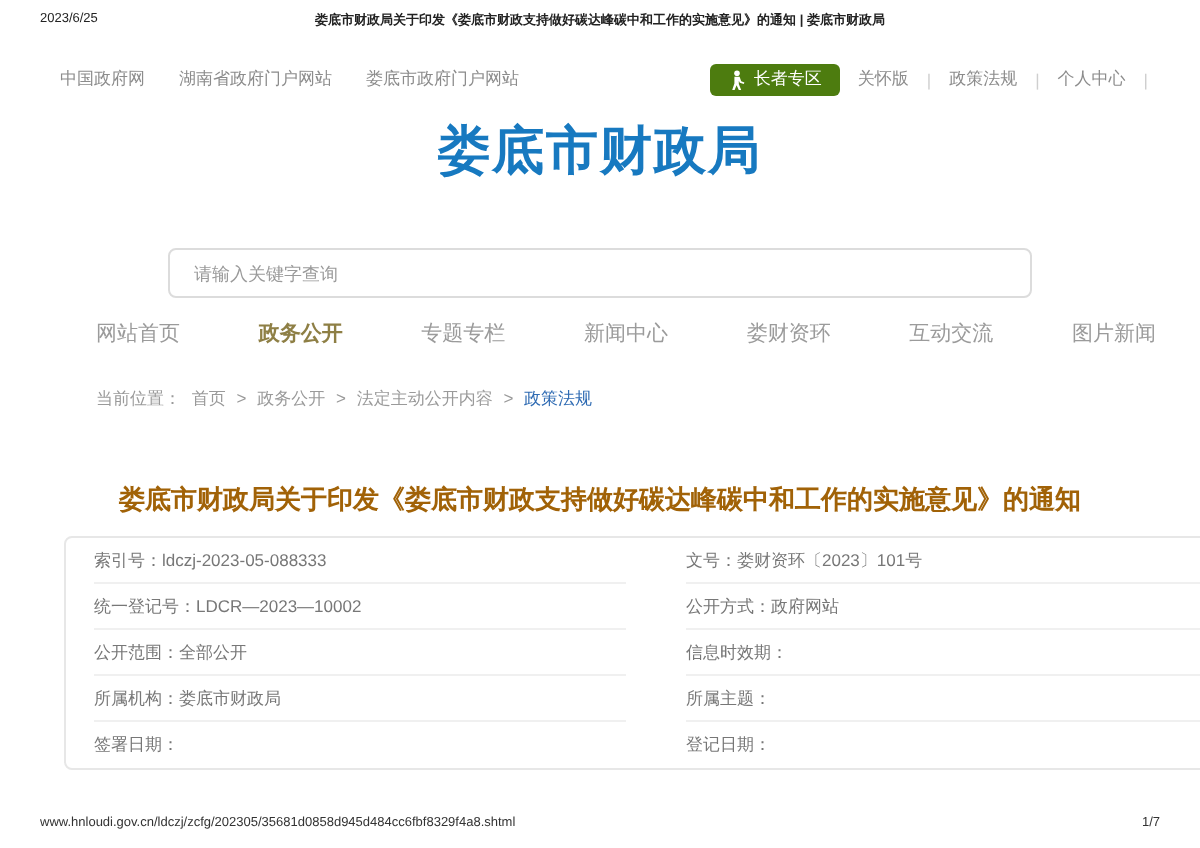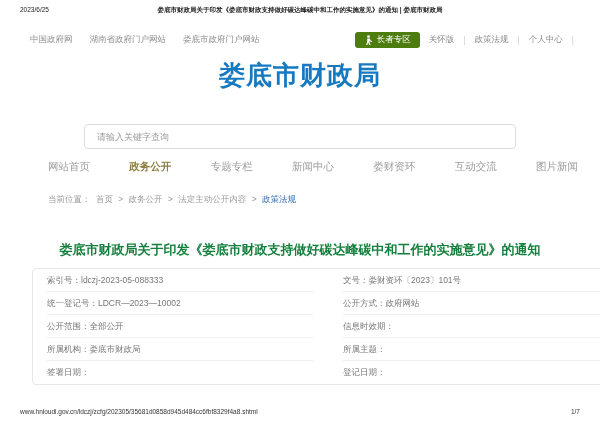--- a/index.html
+++ b/index.html
@@ -70,21 +70,21 @@
     position: absolute; top: 194px; left: 48px;
     font-size: 8.5px; color: #9a9a9a;
   }
   .breadcrumb span { margin-right: 3px; }
   .crumb-link { cursor: pointer; }
   .breadcrumb .current { color: #2f6bb3; cursor: pointer; }
 
   
   .article-title {
     position: absolute; top: 241px; left: 30px; right: 30px;
-    text-align: center; color: #15803d; font-weight: bold; font-size: 13px;
+    text-align: center; color: #a16207; font-weight: bold; font-size: 13px;
   }
 
   
   .info-table {
     position: absolute; top: 268px; left: 32px; width: 592px;
     border: 1px solid #e7e7e7; border-radius: 4px;
     padding: 0 14px;
   }
   .info-row { display: grid; grid-template-columns: 1fr 1fr; column-gap: 30px; }
   .info-cell {

